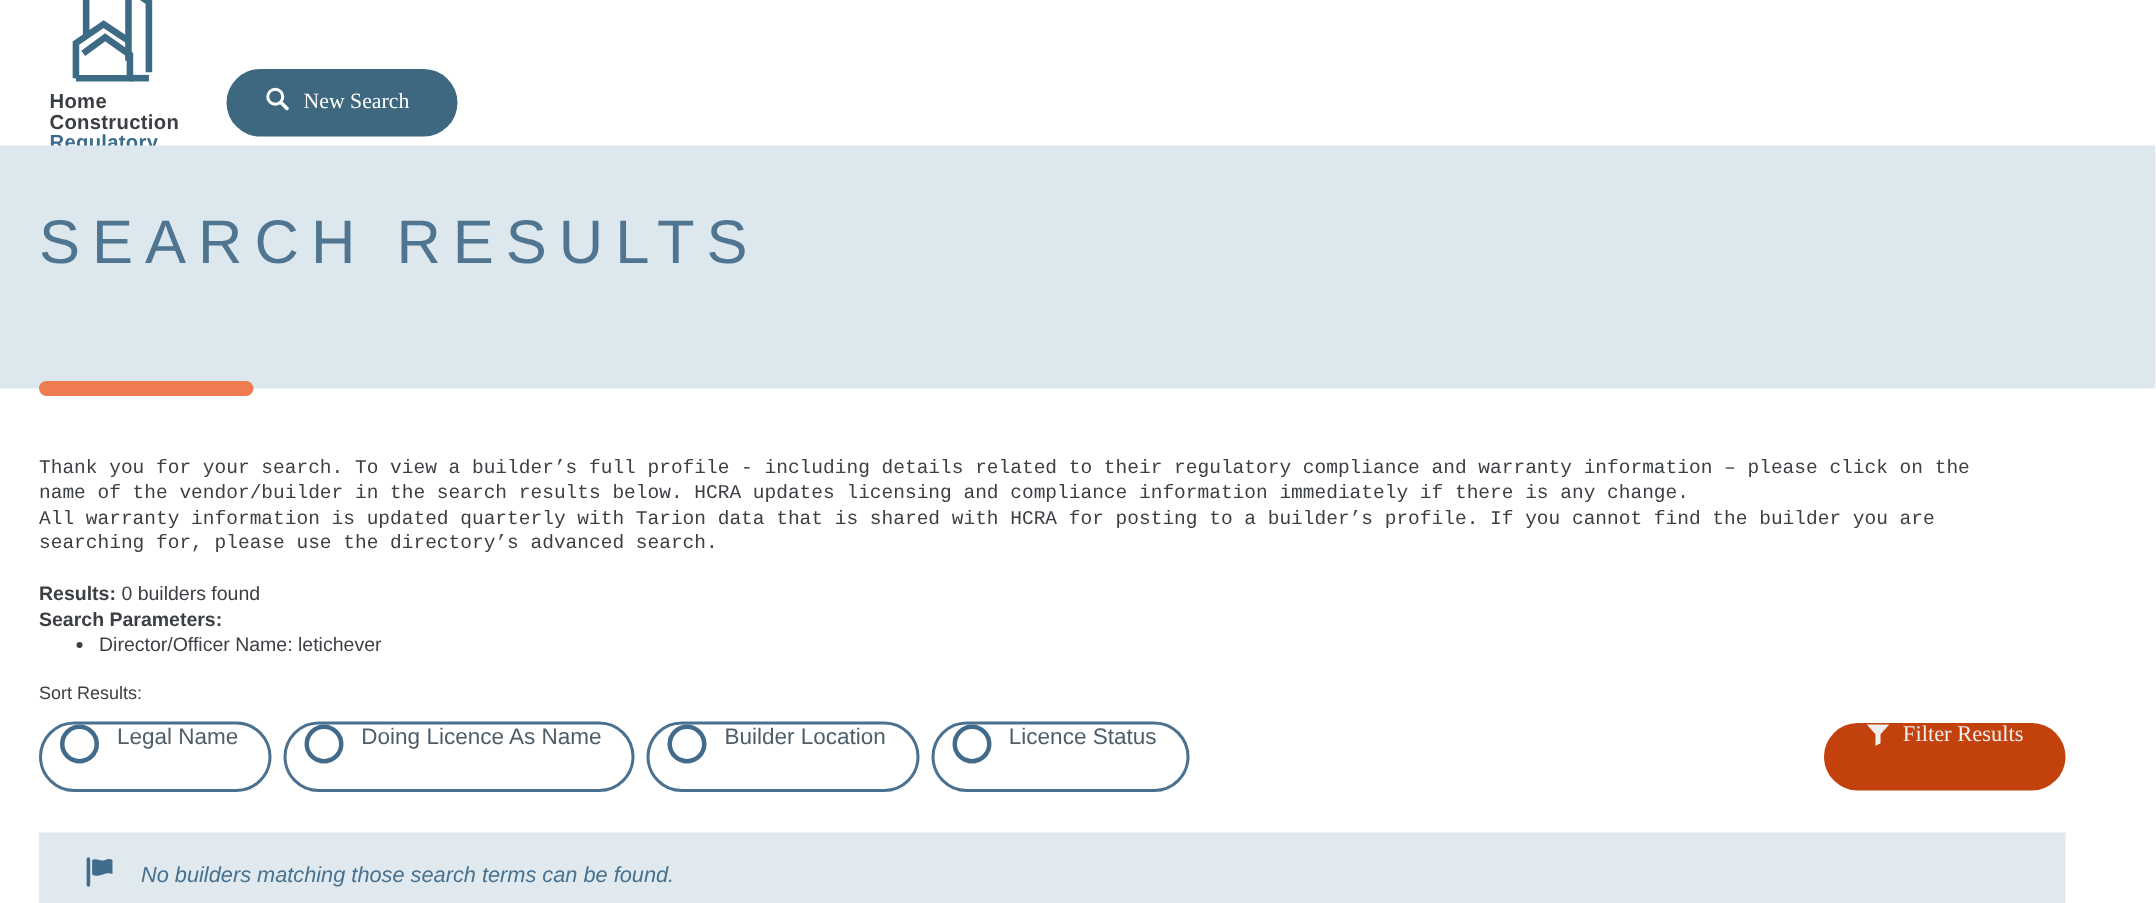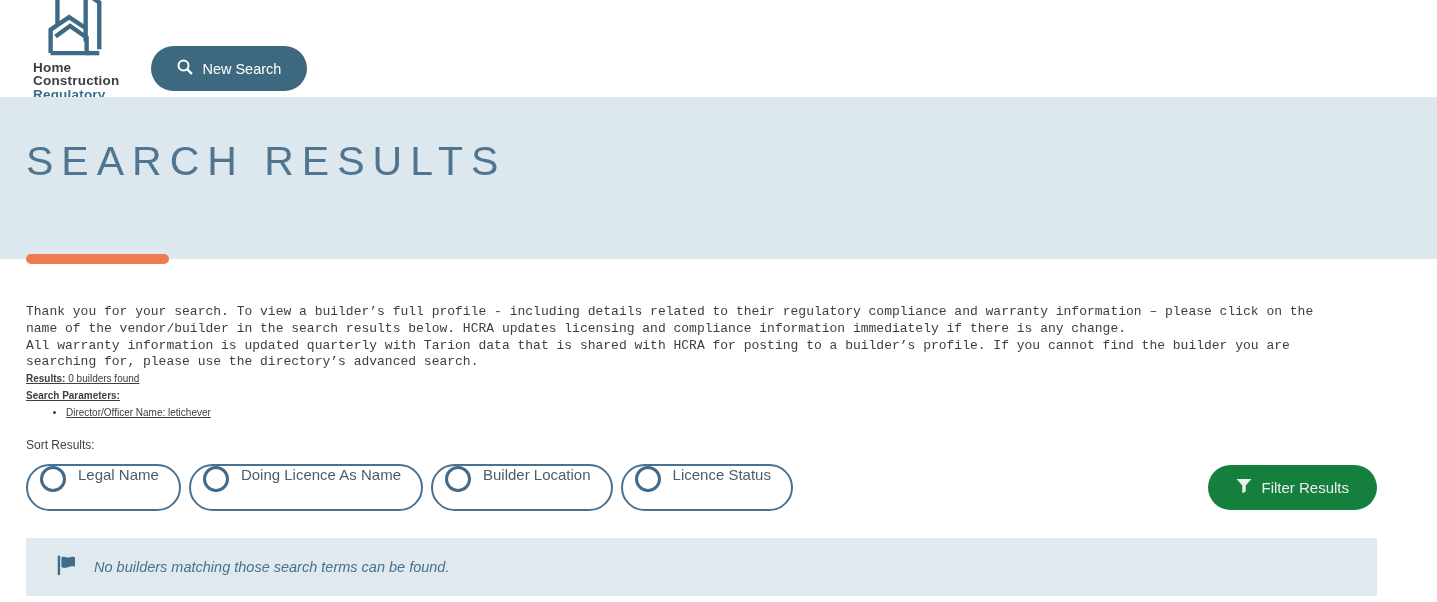--- a/index.html
+++ b/index.html
@@ -35,21 +35,21 @@
 
   .new-search-btn {
     margin-left: 32px;
     height: 45px;
     min-width: 154px;
     padding: 0 26px;
     border: none;
     border-radius: 23px;
     background: #3e687f;
     color: #ffffff;
-    font-family: Liberation Sans, sans-serif;
+    font-family: Liberation Serif, serif;
     font-size: 14.5px;
     display: inline-flex;
     align-items: center;
     gap: 9px;
     cursor: pointer;
     margin-top: 40px;
   }
 
   
   .hero {
@@ -82,23 +82,23 @@
     margin-top: 45px;
     font-size: 13px;
     line-height: 16.8px;
     max-width: 1316px;
     color: #3c4044;
     font-family: Liberation Mono, monospace;
   }
   .intro p { margin: 0; }
 
   .results-summary {
-    font-size: 10px;
+    margin-top: 17px;
+    font-size: 13px;
     line-height: 16.8px;
-    text-decoration: underline;
   }
   .results-summary b { font-weight: bold; }
   .results-summary ul { margin: 0; padding-left: 40px; list-style: disc; }
 
   .sort-label {
     margin-top: 15px;
     font-size: 12px;
     line-height: 16.8px;
     font-weight: normal;
   }
@@ -130,26 +130,25 @@
     border: 3px solid #426a8b;
     border-radius: 50%;
     background: #ffffff;
   }
   .filter-btn {
     margin-left: auto;
     height: 45px;
     padding: 0 28px;
     border: none;
     border-radius: 23px;
-    background: #15803d;
+    background: #c2410c;
     color: #eeeeee;
-    font-family: Liberation Sans, sans-serif;
+    font-family: Liberation Serif, serif;
     font-size: 15px;
     display: inline-flex;
-    align-items: center;
     gap: 9px;
     cursor: default;
   }
 
   
   .message-banner {
     margin-top: 27px;
     height: 58px;
     background: #dfe9ee;
     display: flex;

